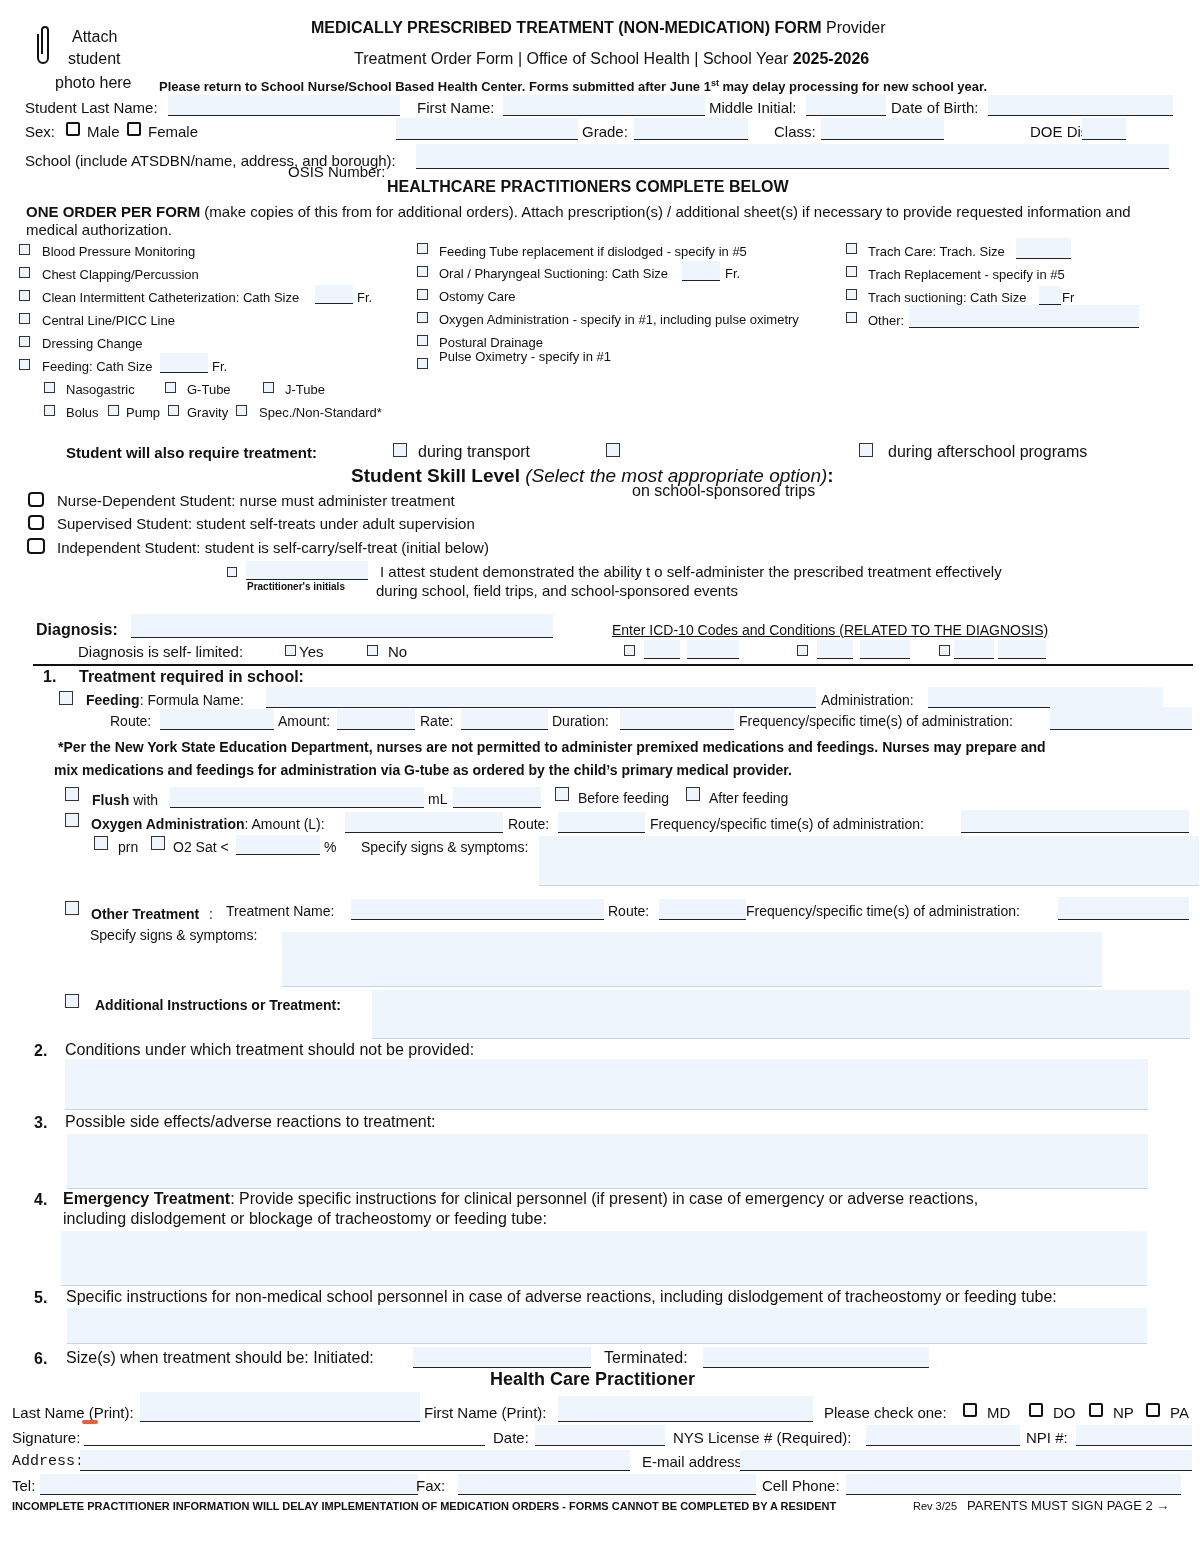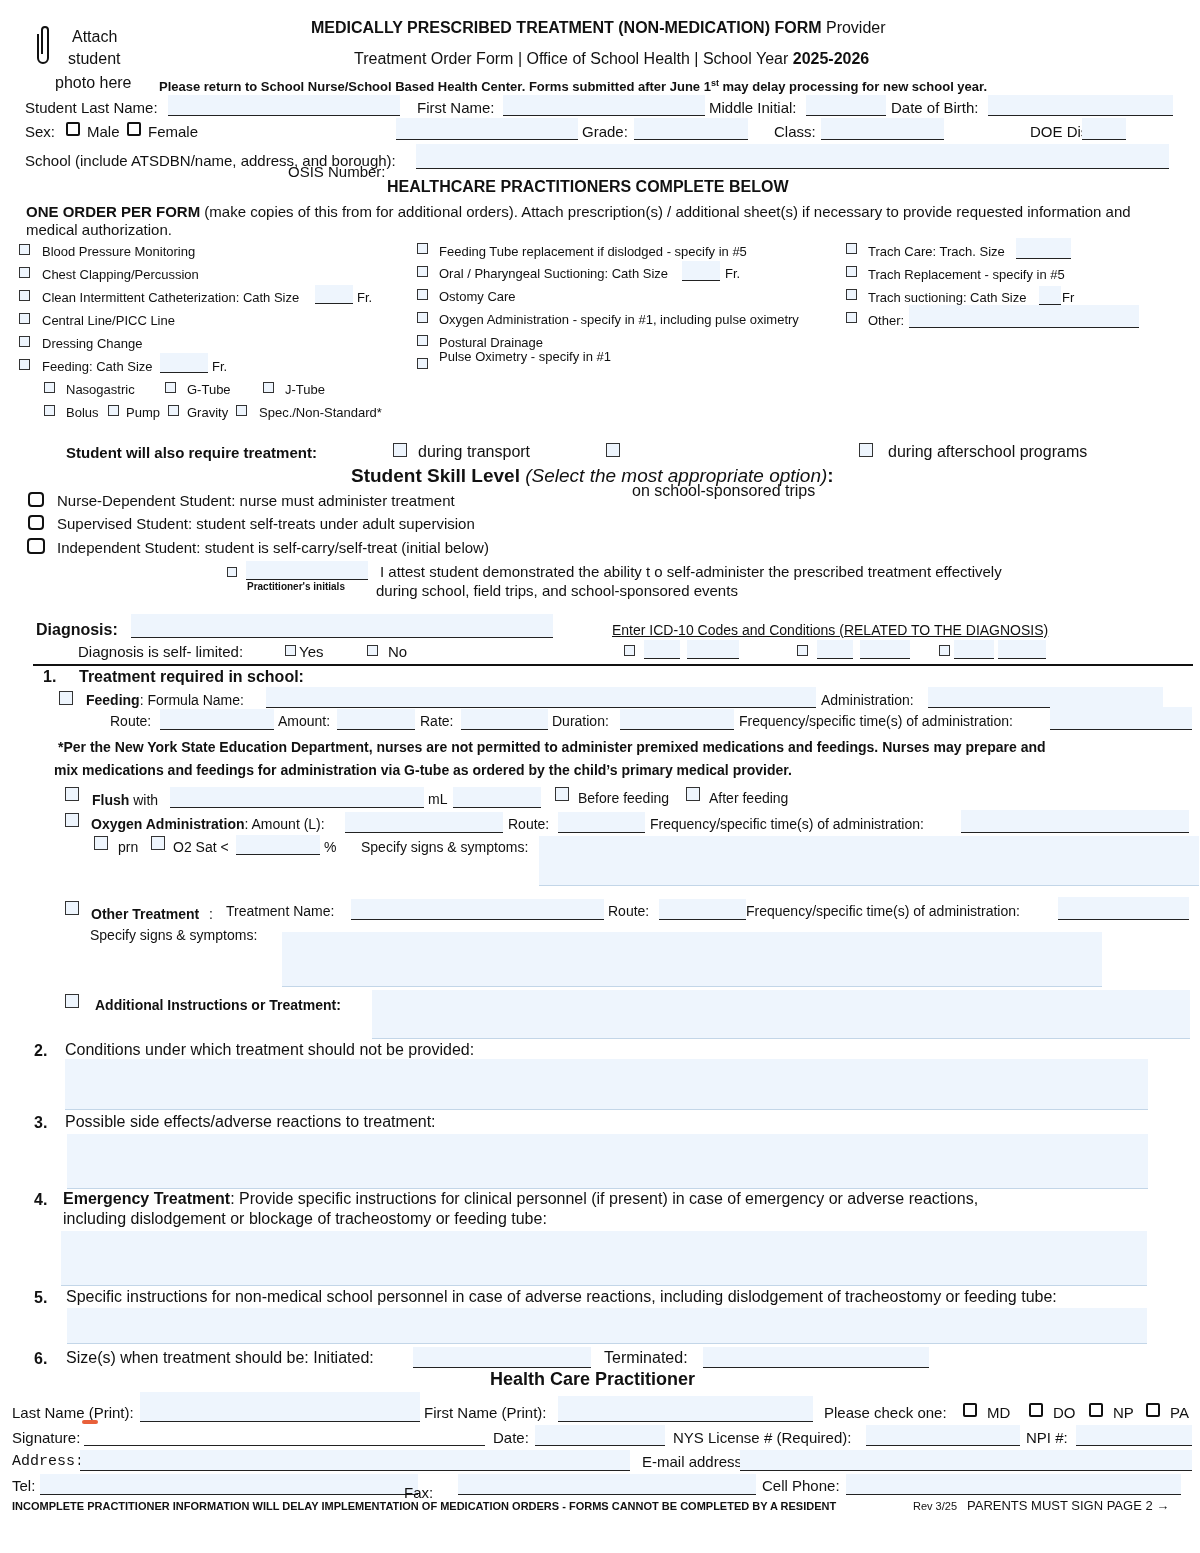--- a/index.html
+++ b/index.html
@@ -309,20 +309,20 @@
 <div class="abs t15" style="left:1026px;top:1429px;">NPI #:</div>
 <div class="f" style="left:1076px;top:1425px;width:116px;height:20px;"></div>
 
 <div class="abs t15" style="left:12px;top:1453px;font-family:Liberation Mono, monospace;">Address:</div>
 <div class="f" style="left:80px;top:1450px;width:550px;height:20px;"></div>
 <div class="abs t15" style="left:642px;top:1453px;">E-mail  address:</div>
 <div class="f" style="left:740px;top:1450px;width:452px;height:20px;"></div>
 
 <div class="abs t15" style="left:12px;top:1477px;">Tel:</div>
 <div class="f" style="left:40px;top:1474px;width:378px;height:20px;"></div>
-<div class="abs t15" style="left:404px;top:1477px;margin-top:7px;">Fax:</div>
+<div class="abs t15" style="left:416px;top:1477px;">Fax:</div>
 <div class="f" style="left:458px;top:1474px;width:298px;height:20px;"></div>
 <div class="abs t15" style="left:762px;top:1477px;">Cell Phone:</div>
 <div class="f" style="left:846px;top:1474px;width:335px;height:20px;"></div>
 
 <div class="abs b" style="left:12px;top:1500px;font-size:11px;">INCOMPLETE PRACTITIONER INFORMATION WILL DELAY IMPLEMENTATION OF MEDICATION ORDERS - FORMS CANNOT BE COMPLETED BY A RESIDENT</div>
 <div class="abs" style="left:913px;top:1500px;font-size:11px;">Rev 3/25</div>
 <div class="abs" style="left:967px;top:1498px;font-size:13px;">PARENTS MUST SIGN PAGE 2 →</div>
 
 </body></html>

